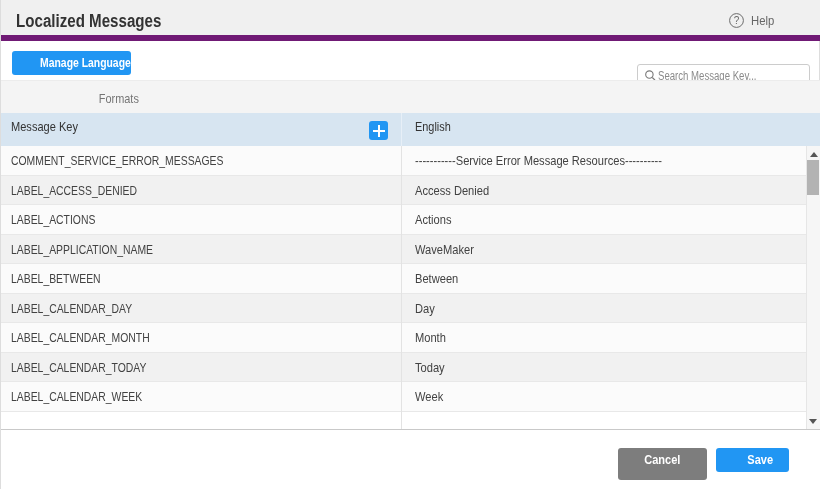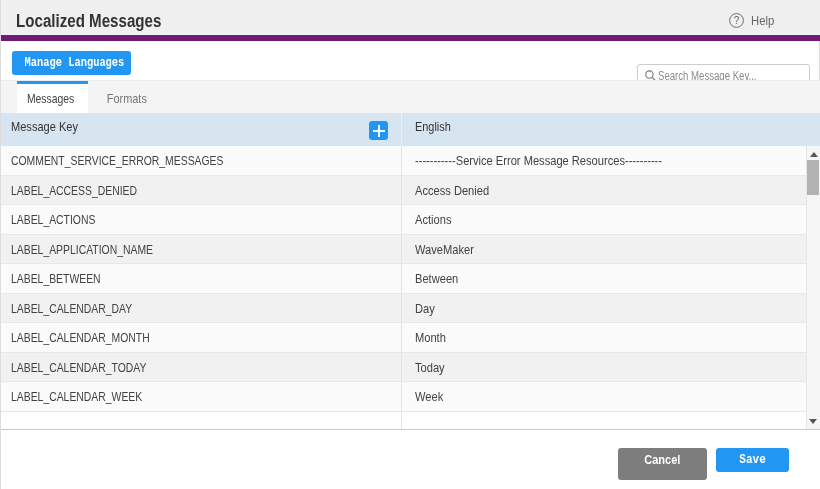--- a/index.html
+++ b/index.html
@@ -5,34 +5,34 @@
   * { margin:0; padding:0; box-sizing:border-box; }
   html,body { width:820px; height:489px; font-family:"Liberation Sans",sans-serif; background:#fff; overflow:hidden; }
   .dialog { position:relative; width:820px; height:489px; background:#fff; border-left:1px solid #ddd; border-right:1px solid #ddd; }
 
   .hdr { position:absolute; left:0; top:0; width:820px; height:41px; background:#f0f0f0; border-bottom:6px solid #701a75; }
   .hdr .title { position:absolute; left:15px; top:11px; font-size:18px; font-weight:700; color:#333; transform:scaleX(.84); transform-origin:0 50%; white-space:nowrap; }
   .help { position:absolute; left:728px; top:13px; color:#666; font-size:13px; white-space:nowrap; }
   .help .ht { display:inline-block; transform:scaleX(.87); transform-origin:0 50%; }
   .help svg { vertical-align:-3px; margin-right:7px; }
 
-  .btn-blue { background:#2196f3; color:#fff; font-weight:700; font-size:13px; border:none; border-radius:3px; font-family:Liberation Mono, monospace; }
+  .btn-blue { background:#2196f3; color:#fff; font-weight:700; font-size:13px; border:none; border-radius:3px; font-family:Liberation Sans, sans-serif;padding-left:16px; }
 
   .manage { position:absolute; left:11px; top:51px; width:119px; height:24px; line-height:24px; text-align:center; white-space:nowrap; }
   .manage span { display:inline-block; transform:scaleX(.8); transform-origin:50% 50%; }
 
   .search { position:absolute; left:636px; top:52px; width:173px; height:22px; border:1px solid #ccc; border-radius:3px; background:#fff;margin-top:12px; }
   .search .ph { position:absolute; left:20px; top:4px; font-size:12px; color:#8a8a8a; transform:scaleX(.8); transform-origin:0 50%; white-space:nowrap; }
   .search svg { position:absolute; left:6px; top:4px; }
 
   .tabbar { position:absolute; left:0; top:80px; width:820px; height:33px; background:#f4f4f4; border-top:1px solid #ececec; }
   .tab-active { position:absolute; left:16px; top:0; width:71px; height:33px; background:#fff; border-top:3px solid #2196f3; text-align:center; font-size:13px; color:#424242; line-height:29px; padding-right:3px; }
   .tab-active span { display:inline-block; transform:scaleX(.8); transform-origin:50% 50%; }
   .tab2 span { display:inline-block; transform:scaleX(.84); transform-origin:50% 50%; }
-  .tab2 { position:absolute; left:85px; top:3px; width:65px; height:30px; text-align:right; font-size:13px; color:#757575; line-height:29px;text-decoration:underline; }
+  .tab2 { position:absolute; left:85px; top:3px; width:65px; height:30px; text-align:center; font-size:13px; color:#757575; line-height:29px;text-decoration:underline; }
 
   .thead { position:absolute; left:0; top:113px; width:820px; height:33px; background:#d7e5f1; font-size:13px; color:#333; }
   .thead .c1 { position:absolute; left:10px; top:6px; transform:scaleX(.85); transform-origin:0 50%; }
   .thead .c2 { position:absolute; left:414px; top:6px; transform:scaleX(.84); transform-origin:0 50%; }
   .thead .sep { position:absolute; left:400px; top:0; width:1px; height:33px; background:#e7eff7; }
   .addbtn { position:absolute; left:368px; top:8px; width:19px; height:19px; border-radius:3px; background:#2196f3; }
   .addbtn:before { content:""; position:absolute; left:9px; top:3.5px; width:2px; height:12px; background:#fff; }
   .addbtn:after { content:""; position:absolute; left:4px; top:8.5px; width:12px; height:2px; background:#fff; }
 
   .tbody { position:absolute; left:0; top:146px; width:806px; height:283px; overflow:hidden; }
@@ -71,21 +71,20 @@
 
   <div class="search">
     <svg width="13" height="13" viewBox="0 0 13 13">
         <circle cx="5.4" cy="5.6" r="3.7" fill="none" stroke="#787878" stroke-width="1.1"></circle>
         <line x1="8.3" y1="8.5" x2="11" y2="11.2" stroke="#787878" stroke-width="1.2"></line>
       </svg>
     <span class="ph">Search Message Key...</span>
   </div>
 
   <div class="tabbar">
-    <div class="tab-active"><span>Messages</span></div>
     <div class="tab2"><span>Formats</span></div>
   </div>
 
   <div class="thead">
     <span class="c1">Message Key</span>
     <div class="addbtn"></div>
     <div class="sep"></div>
     <span class="c2">English</span>
   </div>
 

